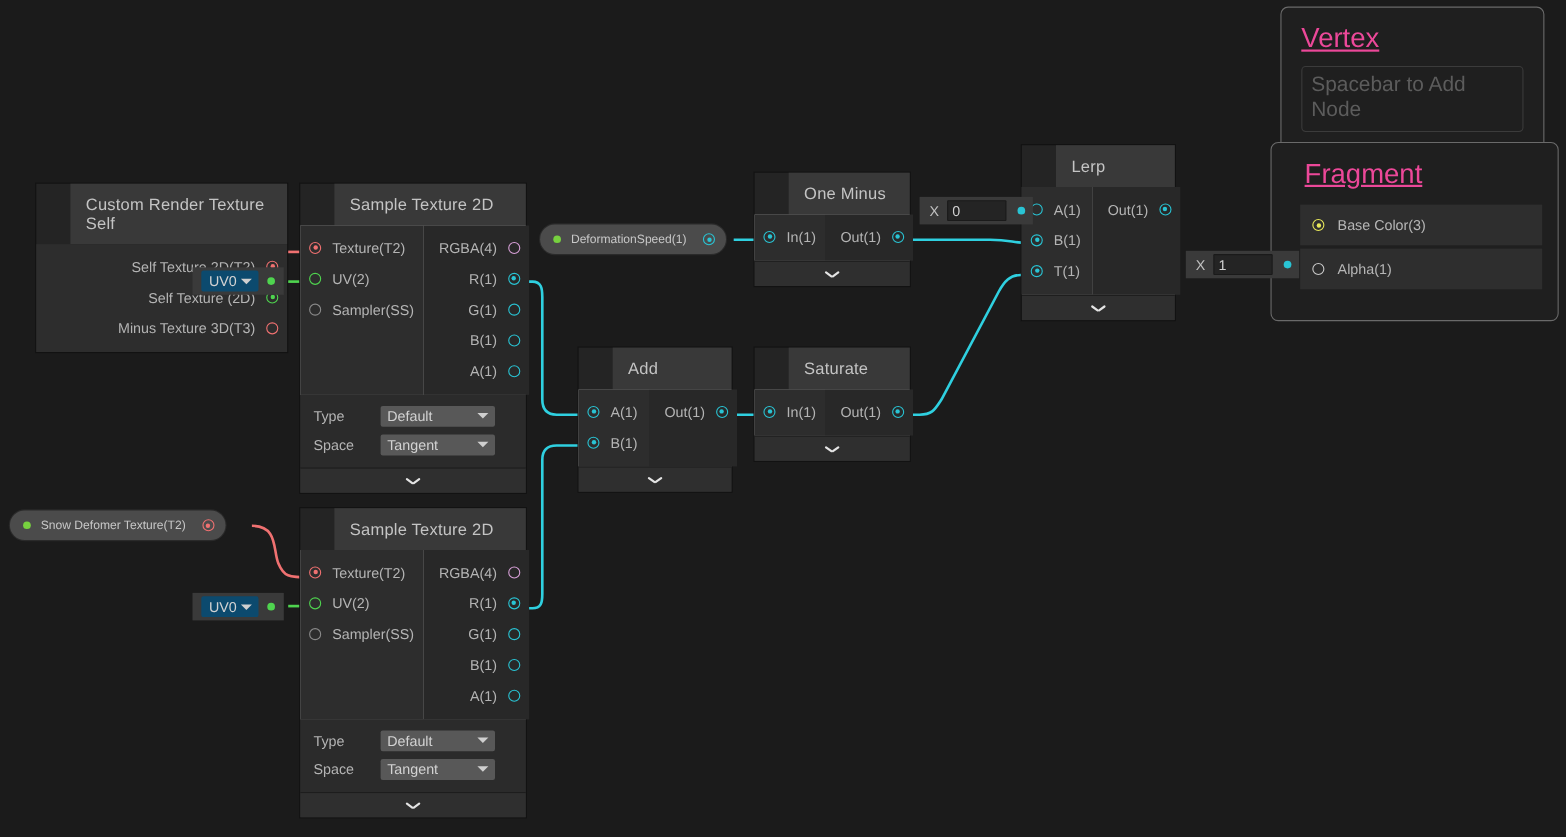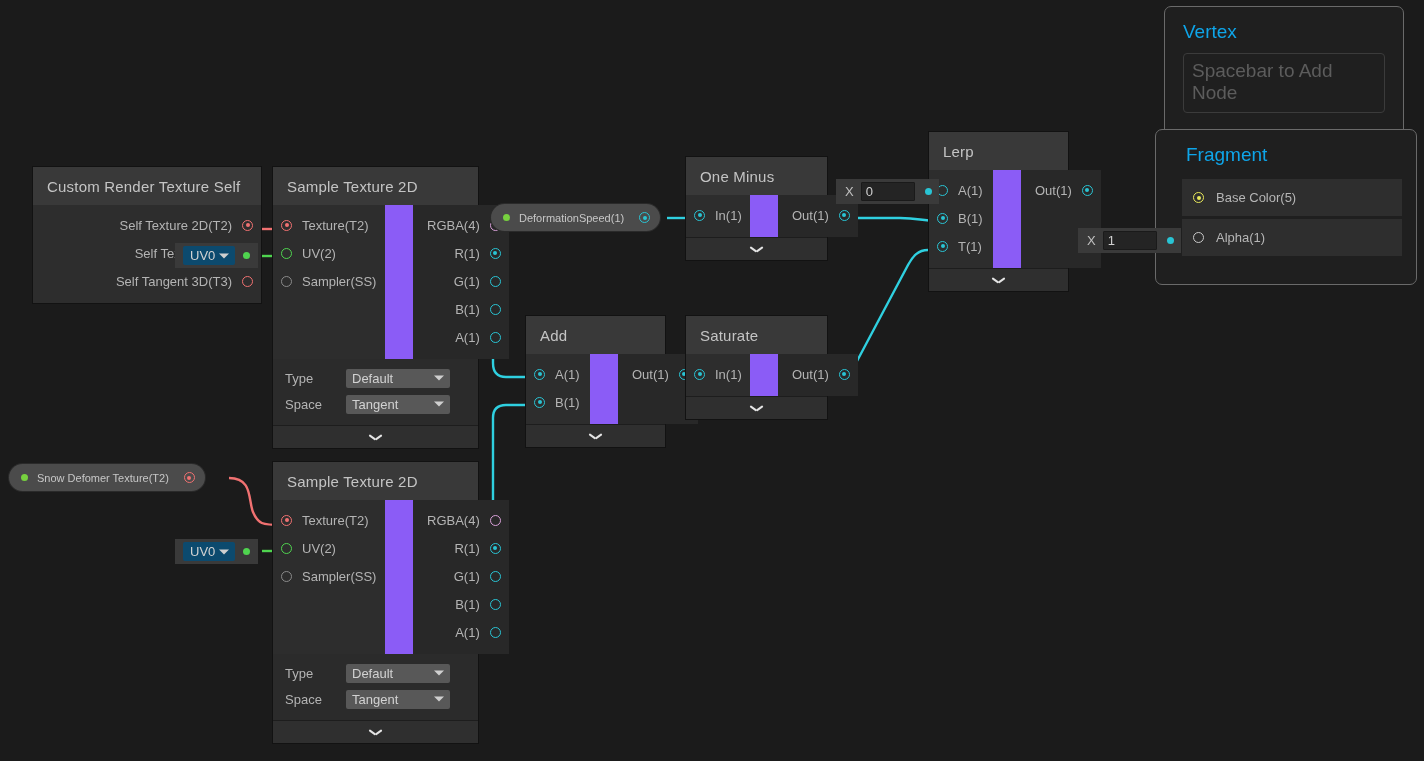--- a/index.html
+++ b/index.html
@@ -20,22 +20,23 @@
     background:#242424;
     box-shadow:0 0 0 1px #121212;
     z-index:2;
   }
   .node-header{
     background:#393939;
     color:#c4c4c4;
     font-size:15px;
     padding:11px 14px 10px 14px;
     letter-spacing:.2px;
-  }
-  .ports{display:flex;background:#8b5cf6;gap:28px;}
+    margin-left:31px;
+  }
+  .ports{display:flex;background:#a3a3a3;}
   .ports .col-in{background:#2d2d2d;flex:0 0 auto;}
   .ports .col-out{background:#282828;flex:1 1 auto;}
   .port-row{
     display:flex;align-items:center;
     height:28px;
     color:#b4b4b4;font-size:13px;
     white-space:nowrap;
   }
   .port-row.in{padding-left:8px;padding-right:14px;}
   .port-row.out{padding-right:8px;padding-left:14px;justify-content:flex-end;}
@@ -145,22 +146,23 @@
   .uvwidget .pindot{width:7px;height:7px;border-radius:50%;background:#4fd44f;flex:0 0 auto;}
 
   
   .master{
     position:absolute;z-index:2;
     background:#1f1f1f;
     border:1px solid #6a6a6a;
     border-radius:7px;
   }
   .master-title{
-    color:#0ea5e9;font-size:19px;
+    color:#ec4899;font-size:25px;
     padding:14px 18px 10px 18px;
+    text-decoration:underline;
   }
   .master-ghost{
     margin:0 18px 28px 18px;
     border:1px solid #3b3b3b;
     border-radius:4px;
     color:#5c5c5c;font-size:19px;
     padding:6px 8px 8px 8px;
   }
   .master-slot{
     margin:3px 14px 0 14px;
@@ -223,21 +225,21 @@
       <div class="col-out" style="background:#2d2d2d;padding:6px 0 8px 0;">
         <div class="port-row out">
           <span>Self Texture 2D(T2)</span>
           <span class="dot red filled"></span>
         </div>
         <div class="port-row out">
           <span>Self Texture (2D)</span>
           <span class="dot green filled"></span>
         </div>
         <div class="port-row out">
-          <span>Self Tangent 3D(T3)</span>
+          <span>Minus Texture 3D(T3)</span>
           <span class="dot red"></span>
         </div>
       </div>
     </div>
   </div>
 
   <div class="uvwidget" style="left:175px;top:243px;">
     <div class="sel">
       <span>UV0</span>
       <span class="caret"></span>
@@ -497,21 +499,21 @@
 
   <div class="master" style="left:1164px;top:6px;width:238px;">
     <div class="master-title">Vertex</div>
     <div class="master-ghost">Spacebar to Add Node</div>
   </div>
 
   <div class="master" style="left:1155px;top:129px;width:248px;padding-left:12px;">
     <div class="master-title">Fragment</div>
     <div class="master-slot">
       <span class="dot yellow filled"></span>
-      <span>Base Color(5)</span>
+      <span>Base Color(3)</span>
     </div>
     <div class="master-slot">
       <span class="dot white"></span>
       <span>Alpha(1)</span>
     </div>
   </div>
 
 </div>
 
 </body></html>

